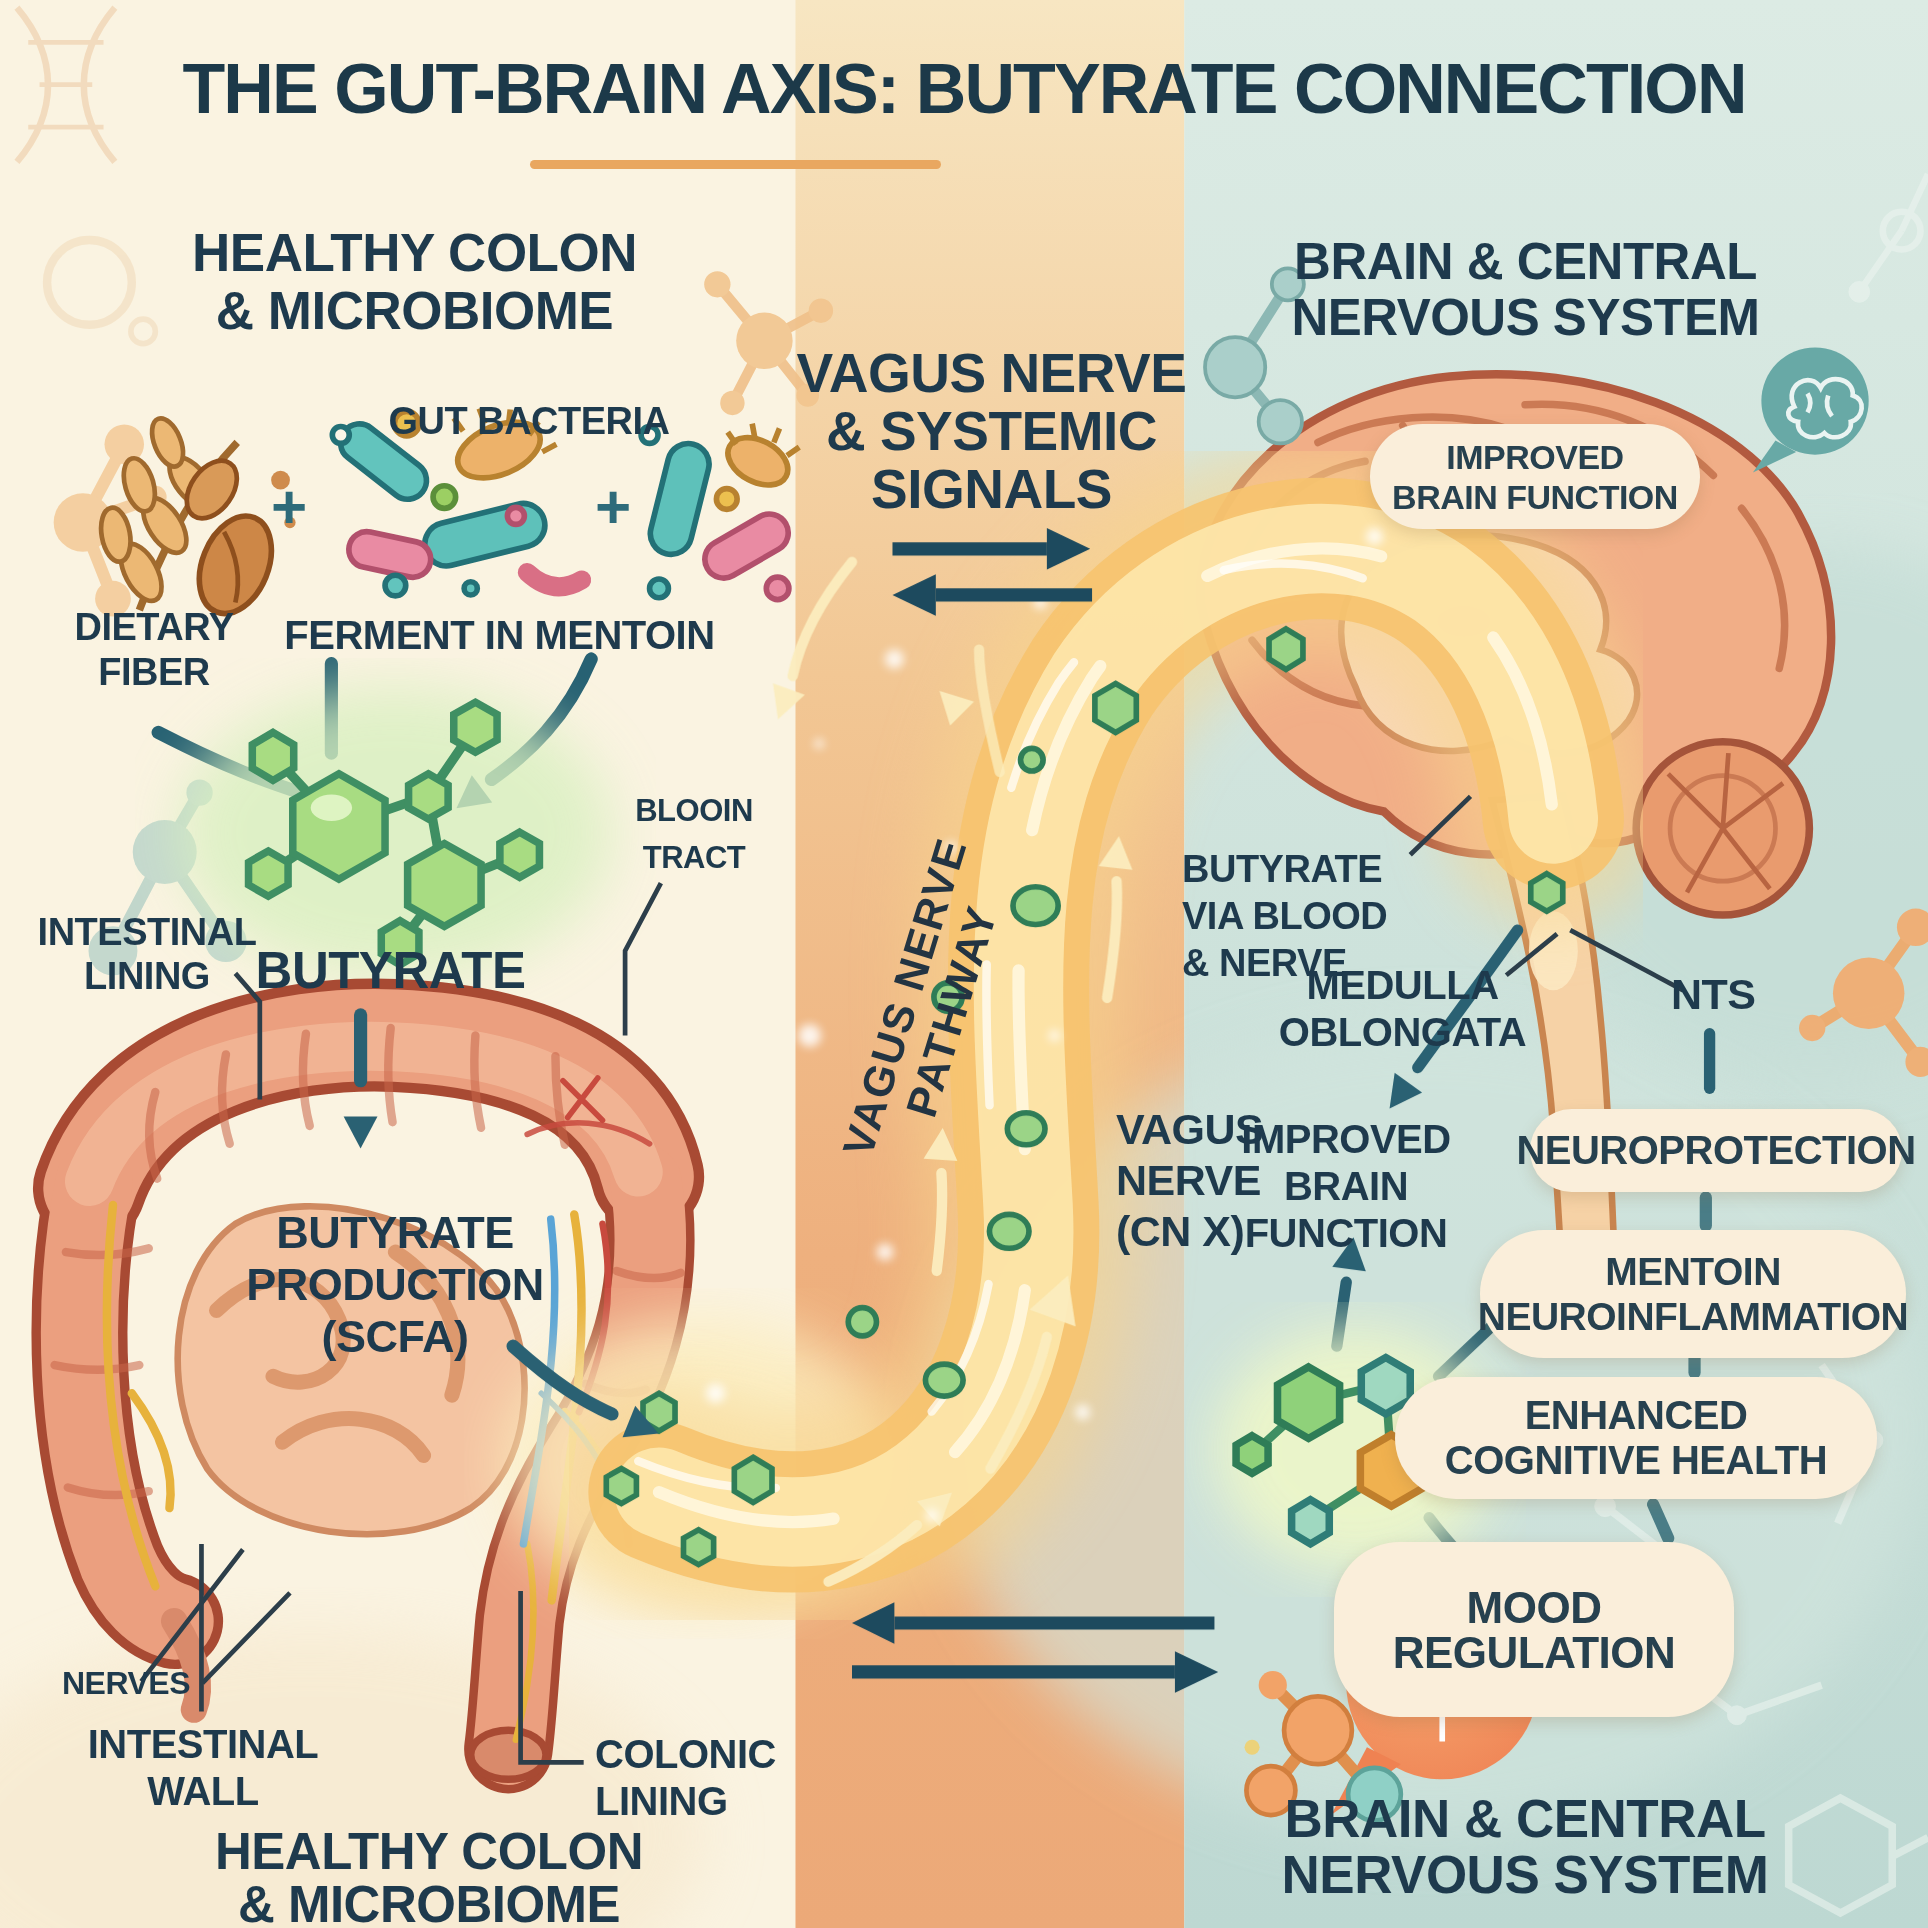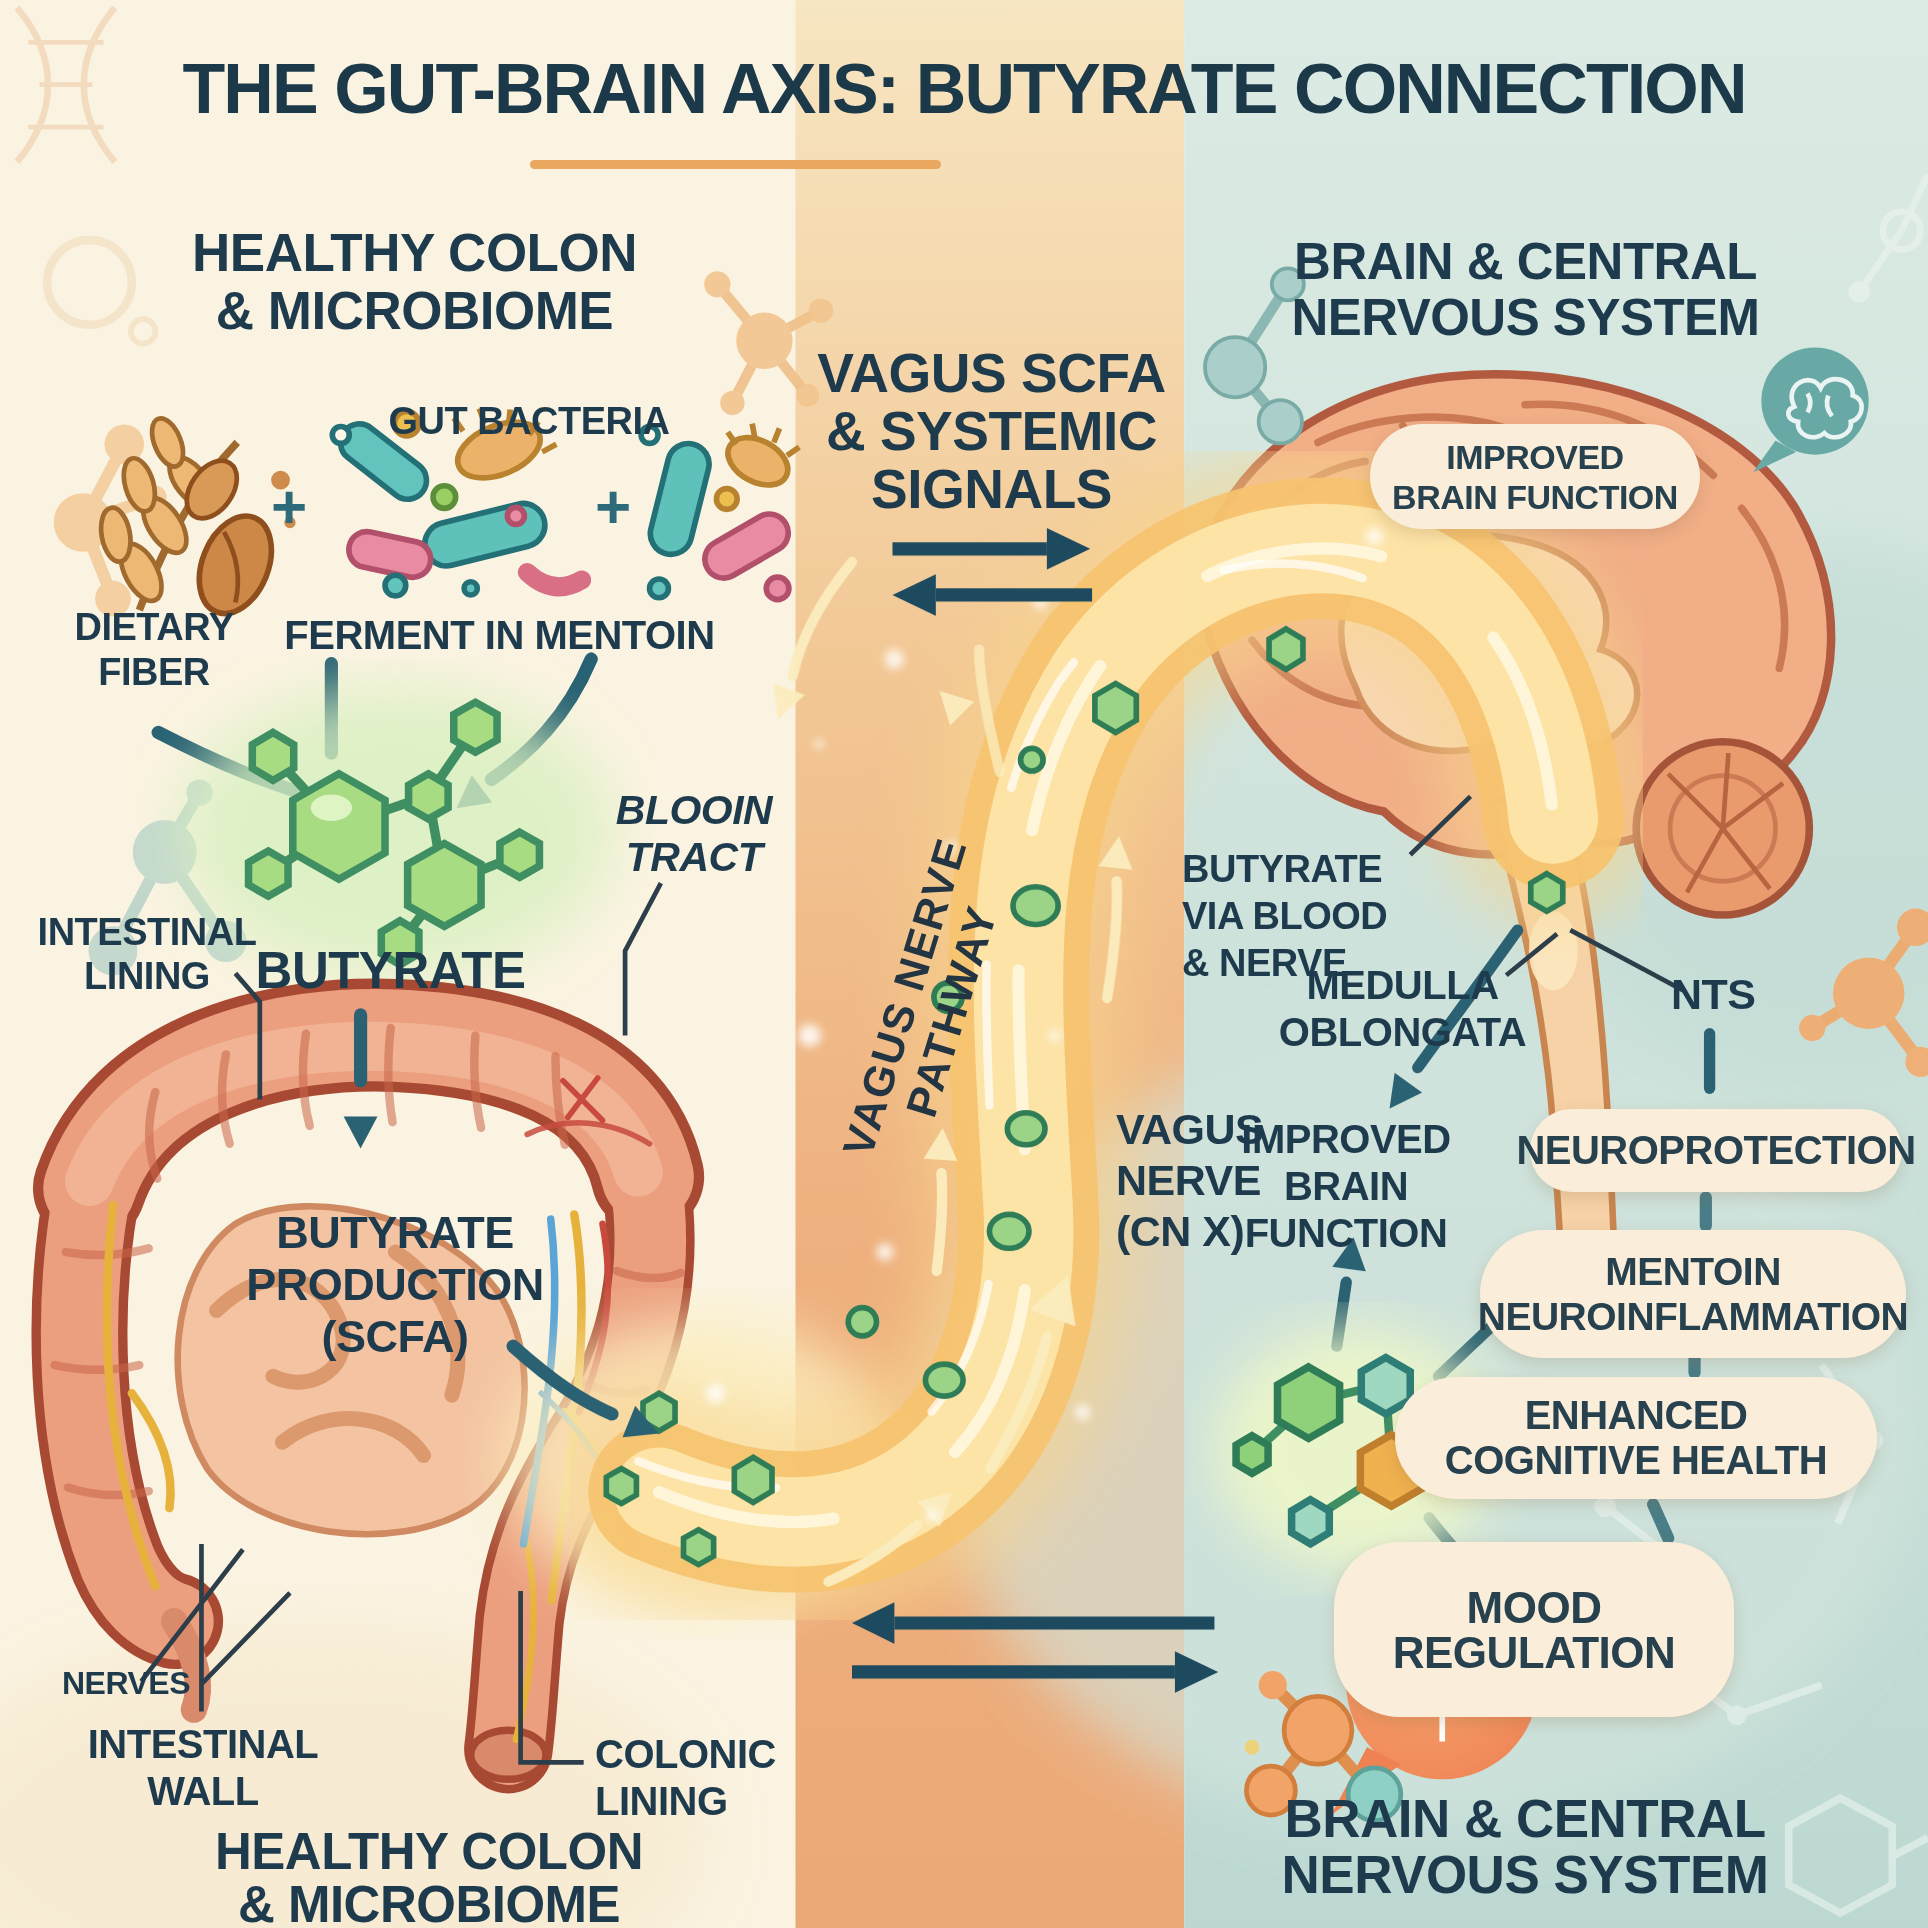--- a/index.html
+++ b/index.html
@@ -399,21 +399,21 @@
   <div>&amp; MICROBIOME</div>
 </div>
 <div class="label" style="left:372px;top:400px;width:282px;font-size:38px;margin-left:16px;">GUT BACTERIA</div>
 <div class="plus" style="left:271px;top:471px;">+</div>
 <div class="plus" style="left:595px;top:471px;">+</div>
 <div class="label" style="left:55px;top:605px;width:198px;font-size:38px;line-height:45px;">
   <div>DIETARY</div>
   <div>FIBER</div>
 </div>
 <div class="label" style="left:264px;top:612px;width:471px;font-size:40px;">FERMENT IN MENTOIN</div>
-<div class="label" style="left:593px;top:787px;width:202px;font-size:41px;line-height:47px;font-style:italic;">
+<div class="label" style="left:593px;top:787px;width:202px;font-size:31px;line-height:47px;">
   <div>BLOOIN</div>
   <div>TRACT</div>
 </div>
 <div class="label" style="left:36px;top:910px;width:222px;font-size:38px;line-height:44px;">
   <div>INTESTINAL</div>
   <div>LINING</div>
 </div>
 <div class="label" style="left:254px;top:942px;width:273px;font-size:51px;">BUTYRATE</div>
 <div class="label" style="left:235px;top:1207px;width:320px;font-size:45px;line-height:52px;">
   <div>BUTYRATE</div>
@@ -428,21 +428,21 @@
 <div class="label" style="left:582px;top:1731px;width:245px;font-size:40px;line-height:47px;text-align:left;padding-left:13px;">
   <div>COLONIC</div>
   <div>LINING</div>
 </div>
 <div class="label" style="left:184px;top:1825px;width:490px;font-size:51px;line-height:53px;">
   <div>HEALTHY COLON</div>
   <div>&amp; MICROBIOME</div>
 </div>
 
 <div class="label" style="left:796px;top:344px;width:391px;font-size:55px;line-height:58px;">
-  <div>VAGUS SCFA</div>
+  <div>VAGUS NERVE</div>
   <div>&amp; SYSTEMIC</div>
   <div>SIGNALS</div>
 </div>
 <div class="label rot" style="left:645px;top:970px;width:527px;height:56px;font-size:43px;letter-spacing:1.9px;color:#233442;">VAGUS NERVE PATHWAY</div>
 <div class="label" style="left:1116px;top:1104px;width:217px;font-size:43px;line-height:51px;text-align:left;">
   <div>VAGUS</div>
   <div>NERVE</div>
   <div>(CN X)</div>
 </div>
 

